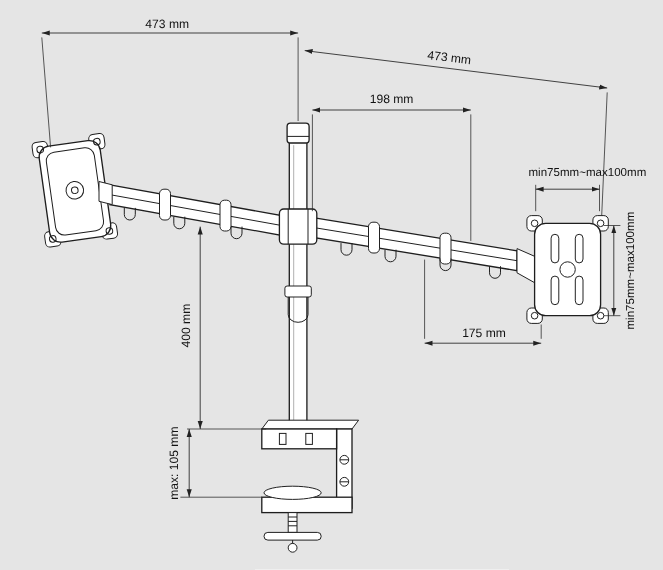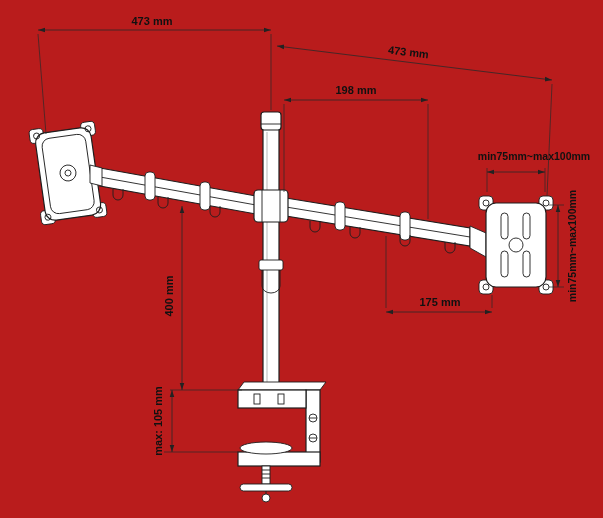--- a/index.html
+++ b/index.html
@@ -5,23 +5,22 @@
   html, body {
     margin: 0;
     padding: 0;
     background: #ffffff;
     font-family: "Liberation Sans", sans-serif;
   }
   .canvas {
     position: relative;
     width: 603px;
     height: 518px;
-    background: #b91c1c;
+    background: #e5e5e5;
     overflow: hidden;
-    font-weight: bold;
   }
   svg text {
     font-family: "Liberation Sans", sans-serif;
     fill: #111111;
   }
   .dim-label { font-size: 11px; }
   .dim-label-small { font-size: 10.5px; }
   .outline { stroke: #1e1e1e; stroke-width: 1.2; fill: #ffffff; }
   .outline-thin { stroke: #1e1e1e; stroke-width: 0.9; fill: #ffffff; }
   .detail { stroke: #1e1e1e; stroke-width: 0.9; fill: none; }

